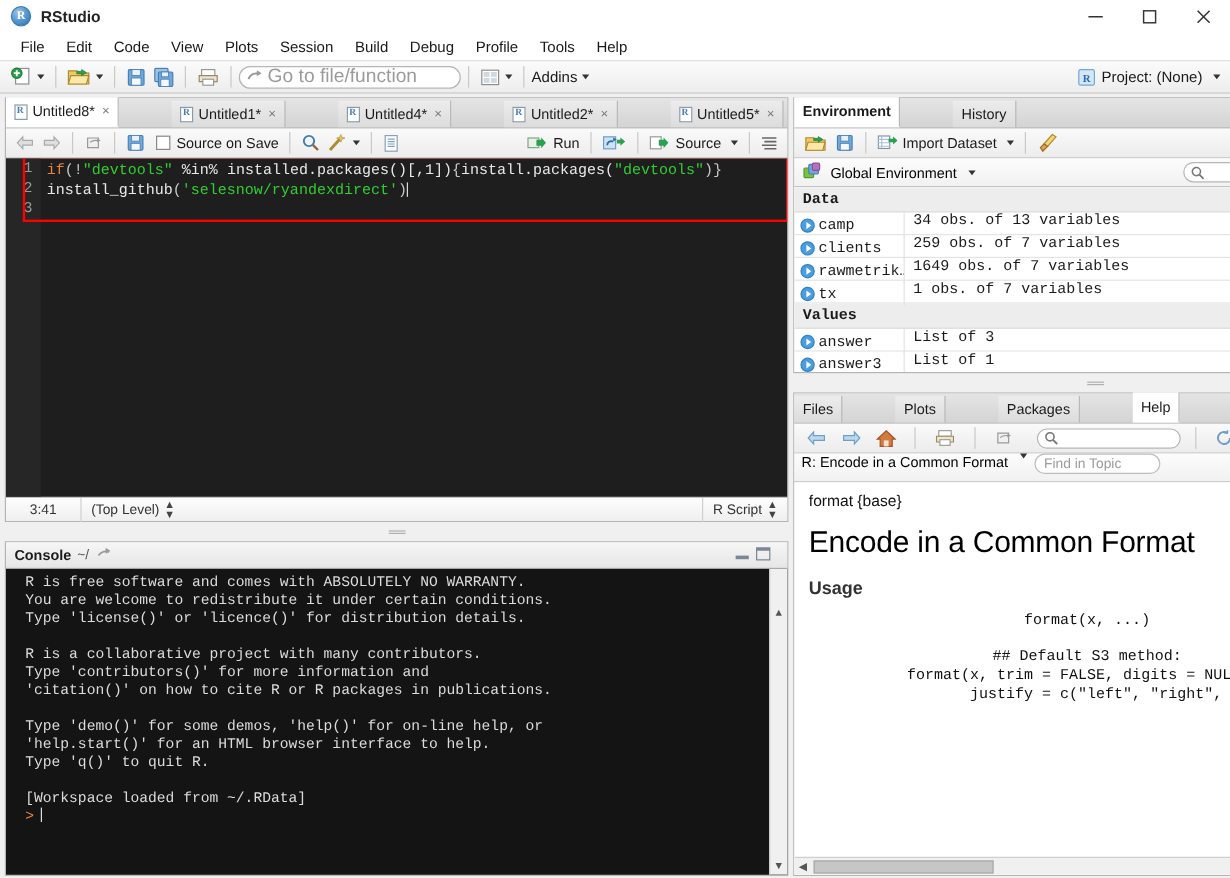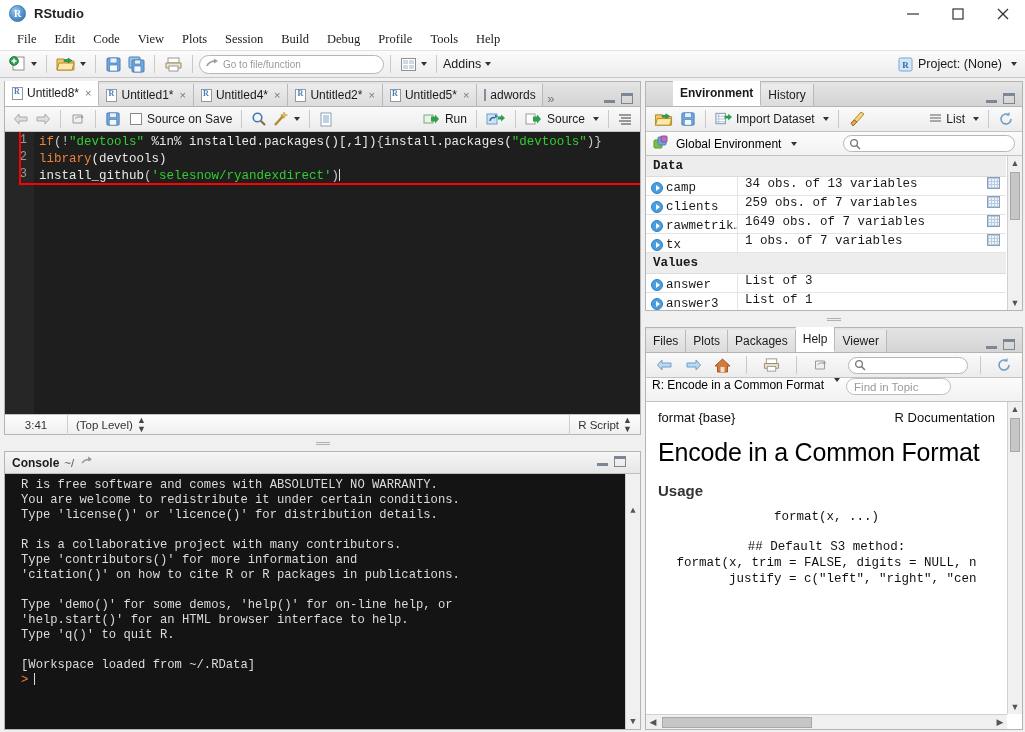--- a/index.html
+++ b/index.html
@@ -23,54 +23,55 @@
     color: #fff; font-size: 10px; font-weight: bold; font-family: "Liberation Serif", serif;
     border: 1px solid #3a7db4;
   }
   .tb-title { margin-left: 8px; font-size: 13px; font-weight: bold; color: #222; }
   .wincontrols { position: absolute; right: 0; top: 0; height: 28px; display: flex; }
   .wc { width: 45px; height: 28px; display: flex; align-items: center; justify-content: center; }
   .wc svg { display: block; }
 
   
   .menubar { height: 22px; background: #ffffff; display: flex; align-items: center; padding-left: 8px; flex: none; }
-  .menuitem { padding: 2px 9px; font-size: 12.5px; color: #1a1a1a; font-family: Liberation Serif, serif; }
+  .menuitem { padding: 2px 9px; font-size: 12.5px; color: #1a1a1a; }
 
   
   .toolbar {
     height: 28px; background: linear-gradient(to bottom,#fbfbfb,#ededed);
     border-top: 1px solid #e2e2e2; border-bottom: 1px solid #c8c8c8;
     display: flex; align-items: center; padding: 0 6px; flex: none; position: relative;
   }
   .tbtn { height: 22px; display: flex; align-items: center; padding: 0 3px; }
   .tsep { width: 1px; height: 18px; background: #c9c9c9; margin: 0 6px; }
   .caret { width: 0; height: 0; border-left: 3.5px solid transparent; border-right: 3.5px solid transparent;
            border-top: 4px solid #333; margin-left: 4px; }
   .gotofile {
     width: 185px; height: 19px; border: 1px solid #b6b6b6; border-radius: 10px; background: #fff;
-    display: flex; align-items: center; padding: 0 6px; color: #9b9b9b; font-size: 10px; gap: 4px; text-align: right;
+    display: flex; align-items: center; padding: 0 6px; color: #9b9b9b; font-size: 16px; gap: 4px; text-align: right;
   }
   .addins { font-size: 12.5px; color: #1a1a1a; display: flex; align-items: center; }
   .project {
     position: absolute; right: 8px; display: flex; align-items: center; gap: 5px;
     font-size: 12.5px; color: #1a1a1a;
   }
 
   
   .body { flex: 1; display: flex; padding: 3px 2px 2px 4px; gap: 4px; min-height: 0; }
   .leftcol { width: 653px; display: flex; flex-direction: column; gap: 5px; min-height: 0; }
   .rightcol { flex: 1; display: flex; flex-direction: column; gap: 5px; min-height: 0; }
 
   .pane { background: #fff; border: 1px solid #b4b4b4; display: flex; flex-direction: column; min-height: 0; }
 
   
   .tabstrip {
     height: 25px; background: linear-gradient(to bottom,#e4e4e4,#d4d4d4);
     display: flex; align-items: flex-end; flex: none; position: relative;
     border-bottom: 1px solid #b4b4b4;
+    gap: 44px;
   }
   .tab {
     height: 22px; display: flex; align-items: center; gap: 4px; padding: 0 7px;
     font-size: 12px; color: #1a1a1a; border-right: 1px solid #b9b9b9;
     background: linear-gradient(to bottom,#ececec,#dcdcdc);
   }
   .tab.active { background: #fff; height: 25px; border-bottom: 1px solid #fff; font-weight: normal; }
   .tab .x { color: #777; font-size: 11px; margin-left: 2px; }
   .rdoc-icon { width: 11px; height: 13px; background: #fff; border: 1px solid #8a9aa8; position: relative; display: inline-block; }
   .rdoc-icon::after { content:"R"; position:absolute; left:1px; top:-1px; font-size:8px; color:#4a7fb5; font-weight:bold; font-family:"Liberation Serif",serif;}
@@ -441,21 +442,20 @@
         </div>
 
         <div class="editor">
           <div class="gutter">
             <div class="lnum">1</div>
             <div class="lnum">2</div>
             <div class="lnum">3</div>
           </div>
           <div class="codearea" id="codearea">
               <div class="cline"><span class="s-kw">if</span><span class="s-op">(!</span><span class="s-str">"devtools"</span><span class="s-fn"> %in% </span><span class="s-fn">installed.packages()[,1])</span><span class="s-op">{</span><span class="s-fn">install.packages(</span><span class="s-str">"devtools"</span><span class="s-op">)}</span></div>
-              <div class="cline"><span class="s-kw">library</span><span class="s-fn">(devtools)</span></div>
               <div class="cline"><span class="s-fn">install_github</span><span class="s-op">(</span><span class="s-str">'selesnow/ryandexdirect'</span><span class="s-op">)</span><span class="cursor" style="margin-left: 0px;"></span></div>
             </div>
           <div class="redbox" id="redbox" style="left:14px;top:-2px;width:638px;height:55px;"></div>
         </div>
 
         <div class="srcstatus">
           <div class="cell" style="width:62px;justify-content:center;">3:41</div>
           <div class="vsep"></div>
           <div class="cell">
             <span>(Top Level)</span>
@@ -509,21 +509,21 @@
             <div class="arr" style="position:absolute;bottom:0;left:0;right:0;">▼</div>
           </div>
         </div>
       </div>
     </div>
 
     <div class="rightcol">
 
       <div class="pane" style="height:230px;">
         <div class="tabstrip">
-          <div class="tab active" style="font-weight:bold;margin-left:27px;">Environment</div>
+          <div class="tab active" style="font-weight:bold;">Environment</div>
           <div class="tab">History</div>
           <div class="panebtns">
             <div class="minbtn"></div>
             <div class="maxbtn"></div>
           </div>
         </div>
         <div class="envtoolbar">
           <div class="tbtn">
             <svg width="20" height="17" viewBox="0 0 20 18">
               <path d="M1 4h7l2 2h8v9H1z" fill="#f0c868" stroke="#b08b2e"></path>

